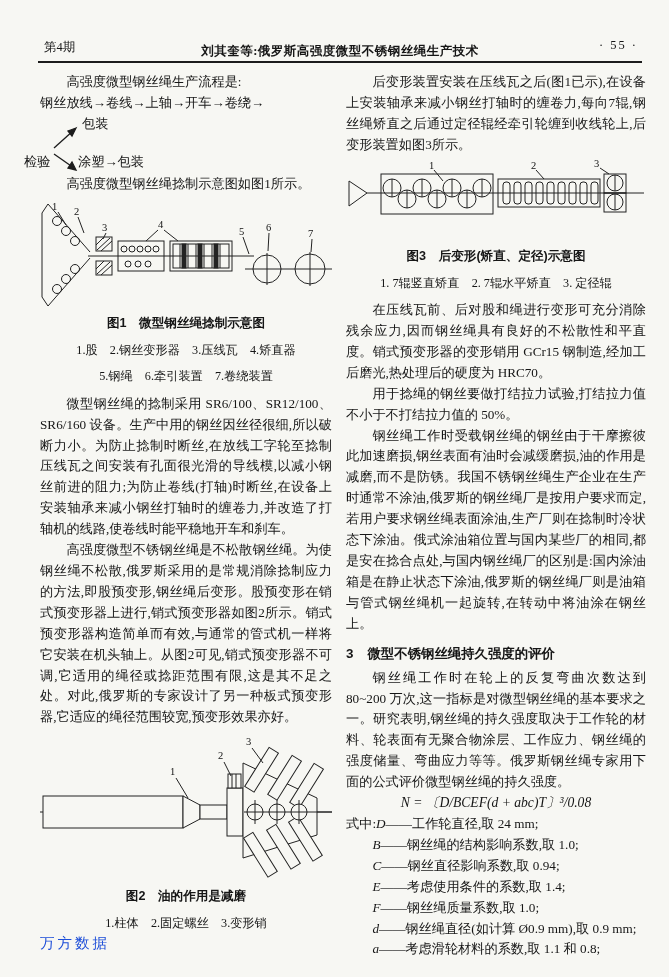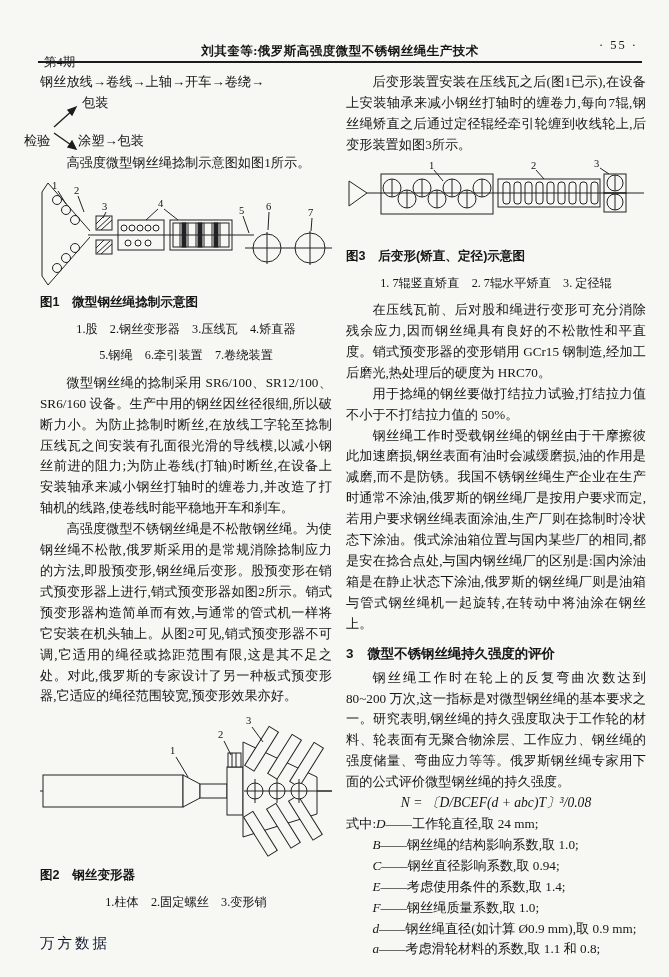--- a/index.html
+++ b/index.html
@@ -8,66 +8,67 @@
     background:#f6f6f2;
     overflow:hidden;
     position:relative;
     font-family:"Liberation Serif","DejaVu Serif",serif;
     color:#161616;
   }
   .page{position:absolute;inset:0;background:linear-gradient(90deg,#ececе8 0,#f7f7f3 10px,#f7f7f3 660px,#eaeae6 669px);}
   .page{background:#f7f7f3;}
   
   .header{position:absolute;left:40px;top:38px;width:600px;height:20px;font-size:12.5px;}
-  .header .issue{position:absolute;left:4px;top:16px;}
+  .header .issue{position:absolute;left:4px;top:1px;}
   .header .jtitle{position:absolute;left:0;right:0;top:5px;text-align:center;font-weight:bold;letter-spacing:.5px;}
   .header .pageno{position:absolute;right:2px;top:0;letter-spacing:2px;}
   .header-rule{position:absolute;left:38px;top:61px;width:604px;height:0;border-top:2.2px solid #1c1c1c;}
   
   .col{position:absolute;top:72px;font-size:13.2px;line-height:20.9px;text-align:justify;}
   .col-left{left:40px;width:292px;}
   .col-right{left:346px;width:300px;}
   .para{margin:0;text-indent:2em;}
   .noindent{text-indent:0;}
   
   .flow-branch{position:relative;height:58px;margin:2px 0 0 0;}
   .branch-root{position:absolute;left:-16px;top:18px;margin-top:18px;}
   .branch-top{position:absolute;left:42px;top:-2px;}
   .branch-bottom{position:absolute;left:38px;top:36px;}
   .branch-arrows{position:absolute;left:12px;top:2px;}
   
   .fig{display:block;margin:4px auto 0 auto;}
-  .fig-caption{margin:3px 0 0 0;font-family:"Liberation Sans","DejaVu Sans",sans-serif;font-weight:bold;font-size:12.6px;line-height:19px;text-indent:0;}
+  .fig-caption{margin:3px 0 0 0;text-align:center;font-family:"Liberation Sans","DejaVu Sans",sans-serif;font-weight:bold;font-size:12.6px;line-height:19px;text-indent:0;}
   .fig-legend{margin:8px;text-align:center;font-size:12.2px;line-height:18.5px;text-indent:0;}
   svg text{font-family:"Liberation Serif","DejaVu Serif",serif;font-size:10.5px;fill:#111;}
   
   .section-heading{margin:8px 0 4px 0;font-family:"Liberation Sans","DejaVu Sans",sans-serif;font-weight:bold;font-size:13.4px;line-height:21px;text-indent:0;}
   .section-heading .num{margin-right:14px;}
   
   .formula{margin:0 0;text-align:center;font-style:italic;font-size:13.6px;text-indent:0;}
   
   .def{margin:0;text-indent:2em;line-height:20.9px;}
   .def.first{text-indent:0;}
   .def .sym{font-style:italic;font-family:"Liberation Serif","DejaVu Serif",serif;}
   
-  .watermark{position:absolute;left:40px;top:934px;font-size:14.5px;color:#0f172a;letter-spacing:3px;}
+  .watermark{position:absolute;left:40px;top:934px;font-size:14.5px;color:#1d4ed8;letter-spacing:3px;}
 </style>
 </head>
 <body>
 
 <div class="page">
 
   <div class="header">
     <span class="issue">第4期</span>
     <span class="jtitle">刘其奎等:俄罗斯高强度微型不锈钢丝绳生产技术</span>
     <span class="pageno">· 55 ·</span>
   </div>
   <div class="header-rule"></div>
 
   <div class="col col-left">
+    <p class="para">高强度微型钢丝绳生产流程是:</p>
     <p class="para noindent">钢丝放线→卷线→上轴→开车→卷绕→</p>
 
     <div class="flow-branch">
       <span class="branch-root">检验</span>
       <svg class="branch-arrows" width="30" height="54" viewBox="0 0 30 54">
         <g stroke="#1c1c1c" stroke-width="1.3" fill="#1c1c1c">
           <line x1="2" y1="30" x2="22" y2="12"></line>
           <polygon points="24,10 16,13 20,18"></polygon>
           <line x1="2" y1="36" x2="22" y2="50"></line>
           <polygon points="24,52 16,50 20,44"></polygon>
@@ -191,21 +192,21 @@
         <line x1="204" y1="80" x2="292" y2="80"></line>
 
         <line x1="136" y1="46" x2="148" y2="66"></line>
         <line x1="184" y1="30" x2="191" y2="44"></line>
         <line x1="212" y1="16" x2="223" y2="31"></line>
       </g>
       <text x="130" y="43">1</text>
       <text x="178" y="27">2</text>
       <text x="206" y="13">3</text>
     </svg>
-    <p class="fig-caption">图2　钢丝变形器</p>
+    <p class="fig-caption">图2　油的作用是减磨</p>
     <p class="fig-legend">1.柱体　2.固定螺丝　3.变形销</p>
   </div>
 
   <div class="col col-right">
     <p class="para">后变形装置安装在压线瓦之后(图1已示),在设备上安装轴承来减小钢丝打轴时的缠卷力,每向7辊,钢丝绳矫直之后通过定径辊经牵引轮缠到收线轮上,后变形装置如图3所示。</p>
 
     <svg class="fig" width="301" height="84" viewBox="0 0 301 84">
       <g stroke="#222" stroke-width="1" fill="none">
         <polygon points="3,21 3,46 21,33"></polygon>
         <line x1="21" y1="33" x2="298" y2="33"></line>

